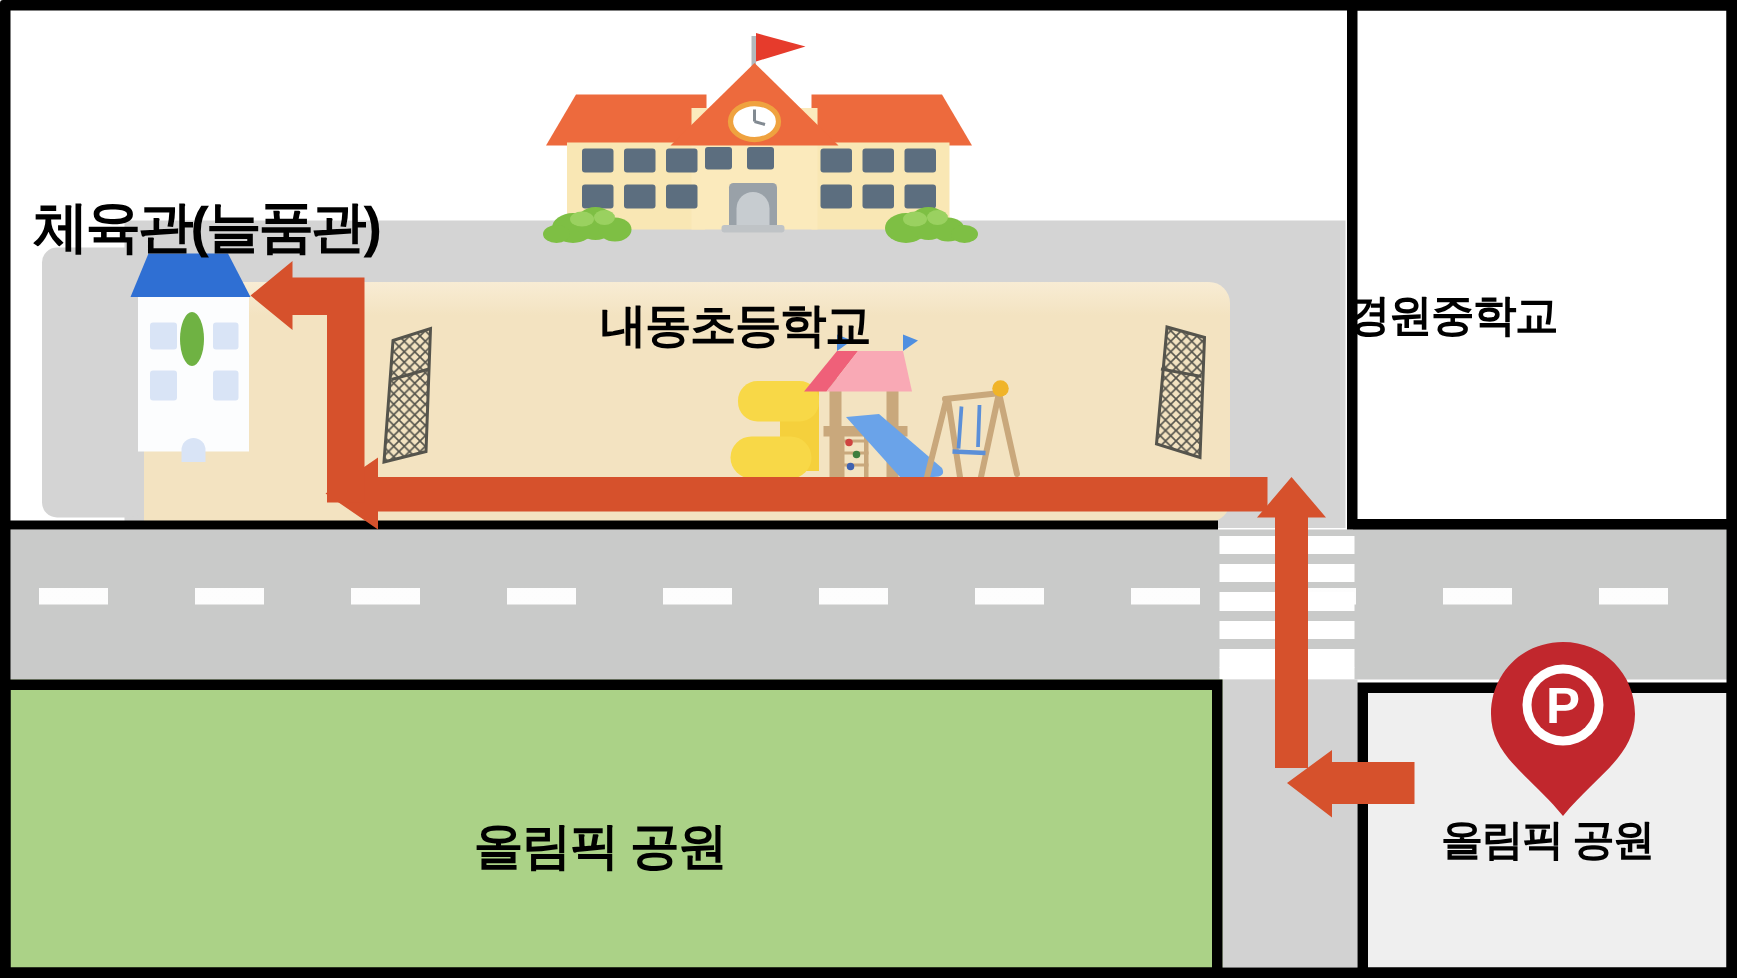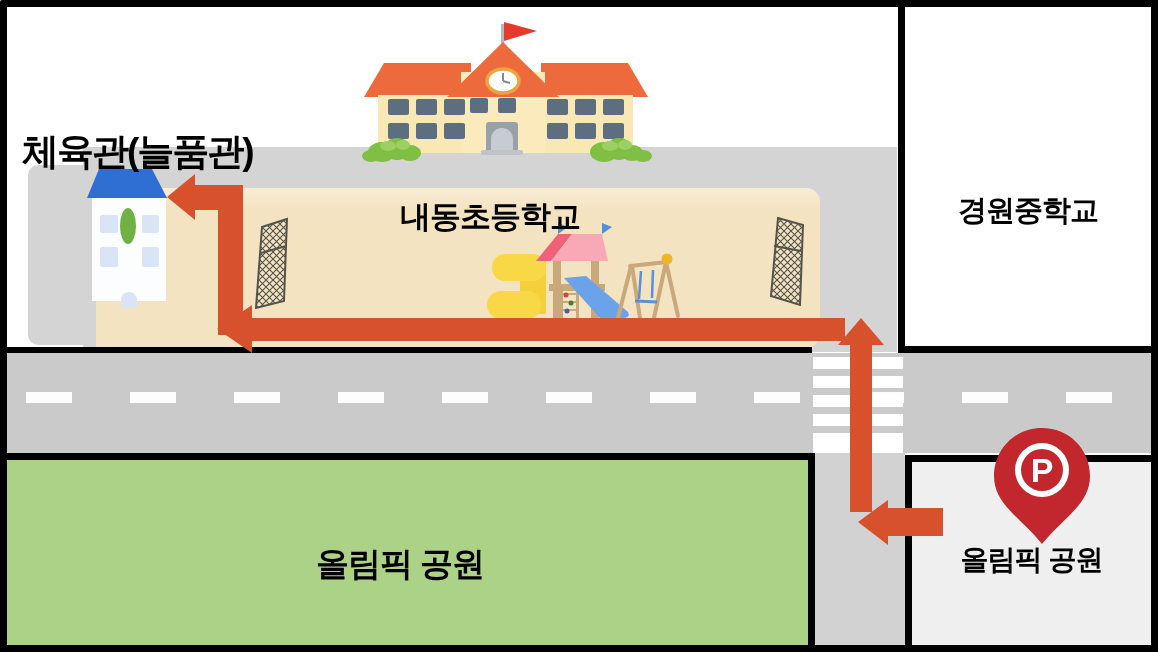--- a/index.html
+++ b/index.html
@@ -24,21 +24,21 @@
   .road-line.r{left:902px;width:256px;}
   
   .box{box-sizing:border-box;border:7px solid #000;z-index:20;}
   .box.middle-school{left:898px;top:0;width:260px;height:353px;background:#fff;}
   .box.park{left:0;top:453px;width:815px;height:199px;background:var(--park);}
   .box.parking{left:905px;top:455px;width:253px;height:197px;background:var(--parking);}
   
   .lbl{color:#000;font-weight:900;z-index:30;white-space:nowrap;}
   .lbl.gym{left:22px;top:127px;font-size:37px;letter-spacing:-2px;}
   .lbl.elem{left:400px;top:196px;font-size:31px;letter-spacing:-1px;}
-  .lbl.middle{left:898px;top:191px;width:260px;text-align:center;font-size:29px;letter-spacing:-1px;}
+  .lbl.middle{left:898px;top:191px;width:260px;font-size:29px;letter-spacing:-1px;}
   .lbl.park{left:0;top:542px;width:800px;text-align:center;font-size:33px;letter-spacing:-1px;}
   .lbl.parking{left:905px;top:540px;width:253px;text-align:center;font-size:28px;line-height:39px;letter-spacing:-1px;}
   
   svg.illus{left:0;top:0;z-index:10;}
   svg.arrows{left:0;top:0;z-index:40;}
   svg.pin{left:0;top:0;z-index:42;}
   .arrow-path{fill:var(--arrow);}
   .pin-body{fill:var(--pin);}
   .frame{left:0;top:0;right:0;bottom:0;border:7px solid var(--frame);z-index:50;pointer-events:none;border-radius:2px;}
 </style>

